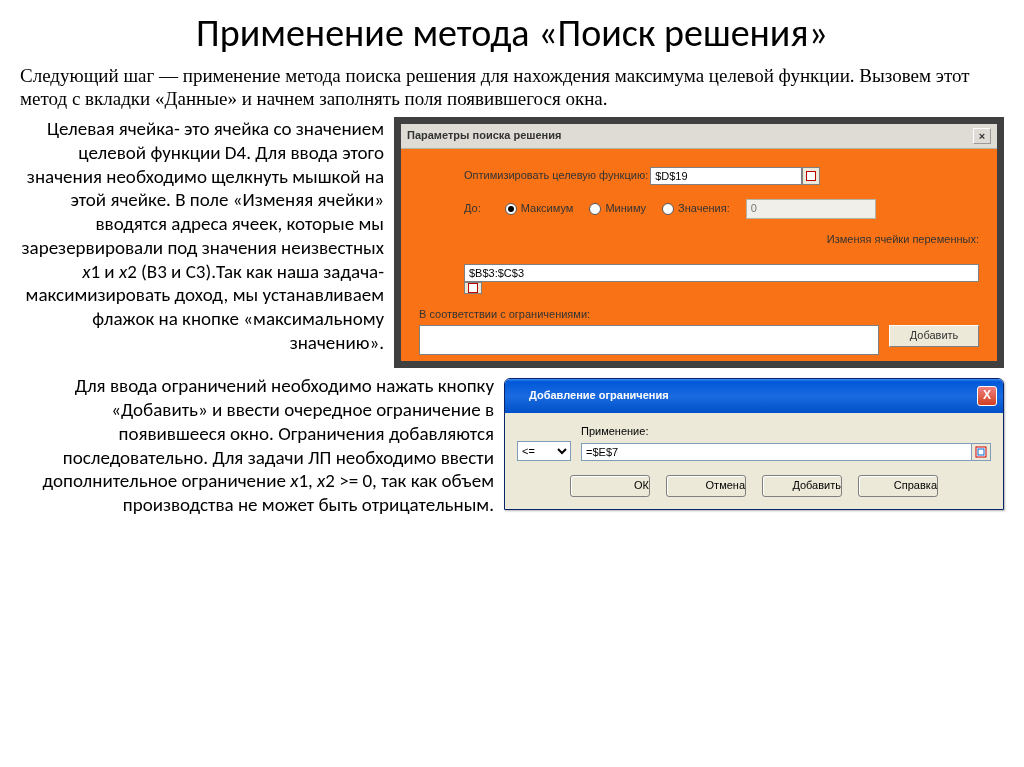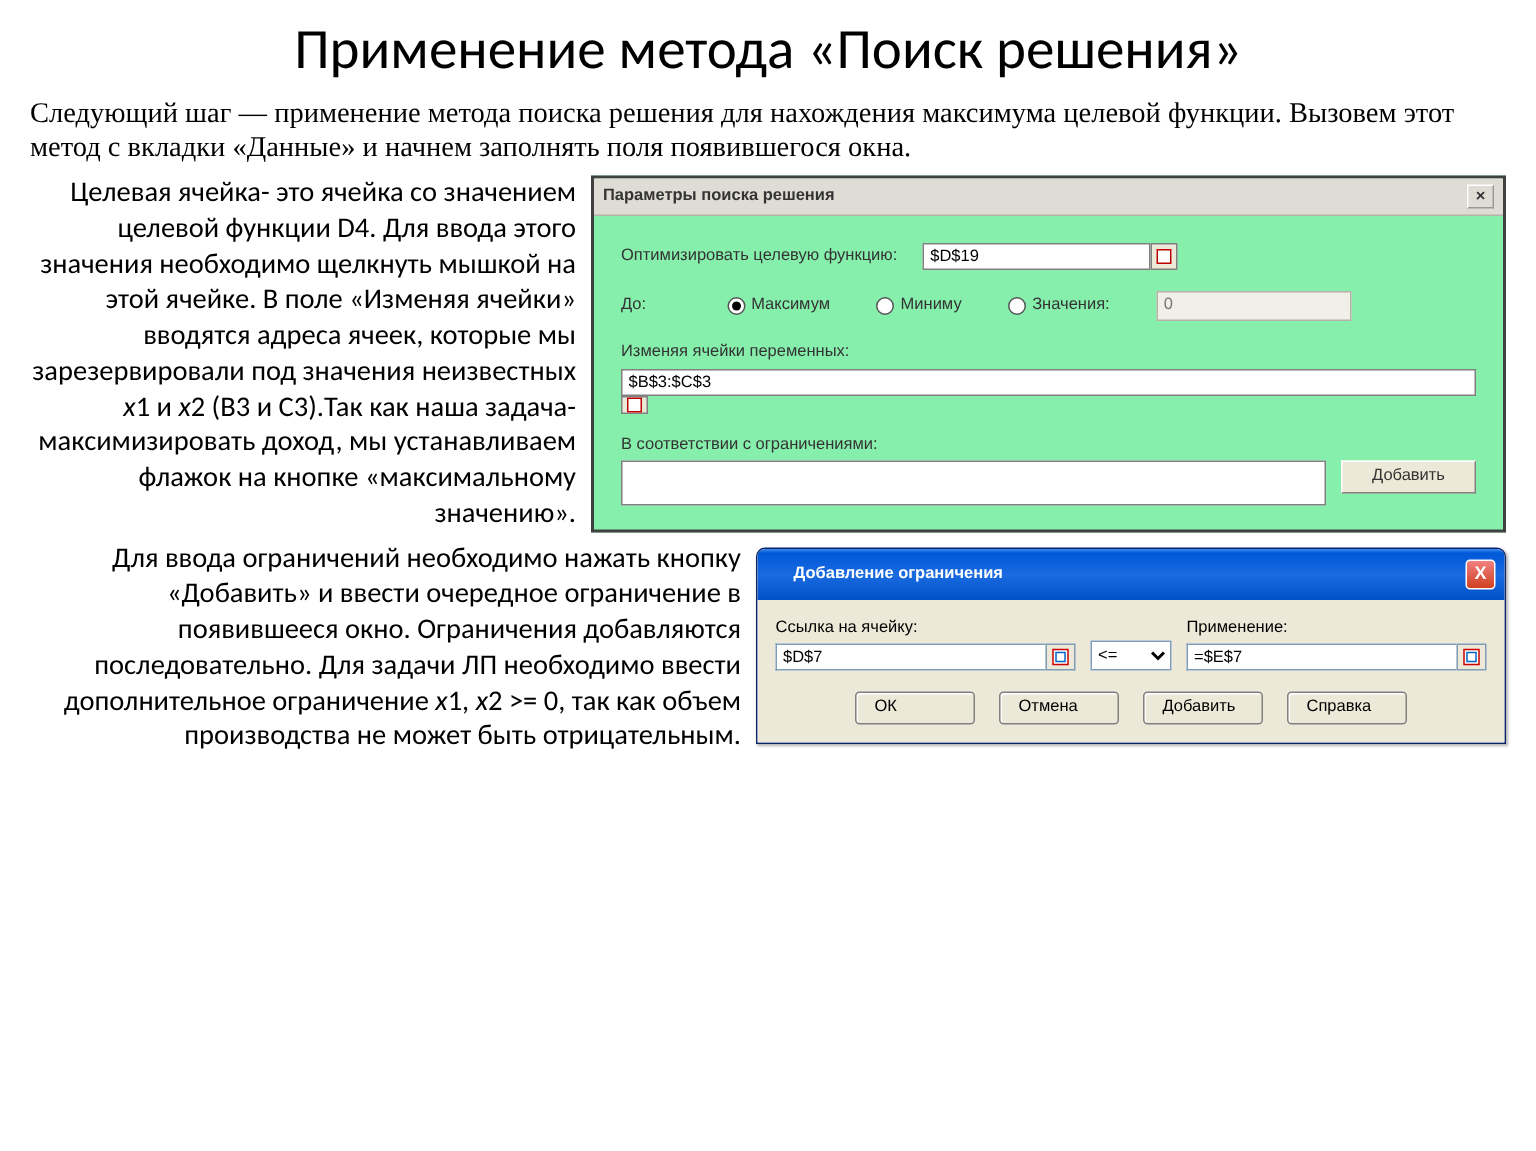--- a/index.html
+++ b/index.html
@@ -20,22 +20,22 @@
     margin: 0 0 6px 0;
   }
   .intro { margin: 0 0 6px 0; font-family: Liberation Serif, serif; }
   .row { display: flex; gap: 10px; margin-bottom: 6px; }
   .col-text p { margin: 0; text-align: right; }
   .italic { font-style: italic; }
 
   
   .dlg1 {
     width: 610px; flex: 0 0 610px;
-    background: #86efac;
-    border: 2px solid #404040;
+    background: #f97316;
+    border: 7px solid #404040;
     font-family: Tahoma, Arial, sans-serif;
     font-size: 11px;
     color: #333;
   }
   .dlg1-title {
     background: #dedcd4;
     border-bottom: 1px solid #b5b2a6;
     padding: 4px 6px;
     font-weight: bold;
     display: flex;
@@ -43,21 +43,21 @@
     align-items: center;
   }
   .dlg1-title .xbtn {
     width: 18px; height: 16px;
     background: #dedcd4;
     border: 1px solid #999; border-top-color:#fff; border-left-color:#fff;
     text-align: center; font-size: 11px; line-height: 14px;
     font-family: Arial, sans-serif;
   }
   .dlg1-body { padding: 18px 18px 6px 18px; }
-  .dlg1-line { display: flex; align-items: center; margin-bottom: 14px; gap: 17px; }
+  .dlg1-line { display: flex; align-items: center; margin-bottom: 14px; gap: 2px; margin-left: 45px; }
   .dlg1 .lbl { white-space: nowrap; }
   .dlg1 input[type=text] {
     font-size: 11px; padding: 2px 4px;
     border: 1px solid #808080;
     background: #fff;
   }
   .refbox { display:flex; flex:1; }
   .refbox input { flex:1; border-right:none; }
   .refbox .ico {
     width: 18px; border:1px solid #808080; background:#ece9d8;
@@ -129,21 +129,21 @@
     width:20px; border:1px solid #7f9db9; background:#ece9d8;
     display:flex; align-items:center; justify-content:center;
   }
   .dlg2 .ref2 .ico svg { width:12px; height:12px; }
   .dlg2 select {
     font-size:11px; border:1px solid #7f9db9; background:#fff;
     height:20px; width:54px;
   }
   .dlg2-btns { display:flex; gap:16px; justify-content:center; }
   .dlg2 .btn {
-    width:80px; padding:3px 12px; text-align:left;
+    width:80px; padding:3px 0; text-align:right;
     background:#ece9d8;
     border:1px solid #808080; border-radius:3px;
     font-size:11px;
     box-shadow: inset 1px 1px 0 #fff;
   }
 </style>
 </head>
 <body>
 
 <h1>Применение метода «Поиск решения»</h1>
@@ -180,21 +180,21 @@
         <span class="radio">
           <span class="dot"></span>
           <span>Миниму</span>
         </span>
         <span class="radio">
           <span class="dot"></span>
           <span>Значения:</span>
         </span>
         <span class="valbox">0</span>
       </div>
-      <div style="margin-bottom:4px;">
+      <div style="margin-bottom:17px;text-align:right;">
         <span class="lbl">Изменяя ячейки переменных:</span>
       </div>
       <div class="dlg1-line">
         <div class="refbox wide">
           <input type="text" value="$B$3:$C$3" style="">
           <span class="ico"></span>
         </div>
       </div>
       <div style="margin-bottom:4px;">
         <span class="lbl">В соответствии с ограничениями:</span>
@@ -214,32 +214,20 @@
     </p>
   </div>
 
   <div class="dlg2">
     <div class="dlg2-title">
       <span>Добавление ограничения</span>
       <span class="xbtn">X</span>
     </div>
     <div class="dlg2-body">
       <div class="dlg2-fields">
-        <div class="grp" style="flex:1.2;">
-          <span>Ссылка на ячейку:</span>
-          <div class="ref2">
-            <input type="text" value="$D$7" style="">
-            <span class="ico">
-              <svg viewBox="0 0 12 12">
-                  <rect x="1" y="1" width="10" height="10" fill="#fff" stroke="#c00"></rect>
-                  <rect x="3" y="3" width="6" height="6" fill="none" stroke="#06c"></rect>
-                </svg>
-            </span>
-          </div>
-        </div>
         <div class="grp" style="flex:0 0 auto;">
           <span>&nbsp;</span>
           <select>
             <option>&lt;=</option>
           </select>
         </div>
         <div class="grp" style="flex:1.2;">
           <span>Применение:</span>
           <div class="ref2">
             <input type="text" value="=$E$7" style="">

